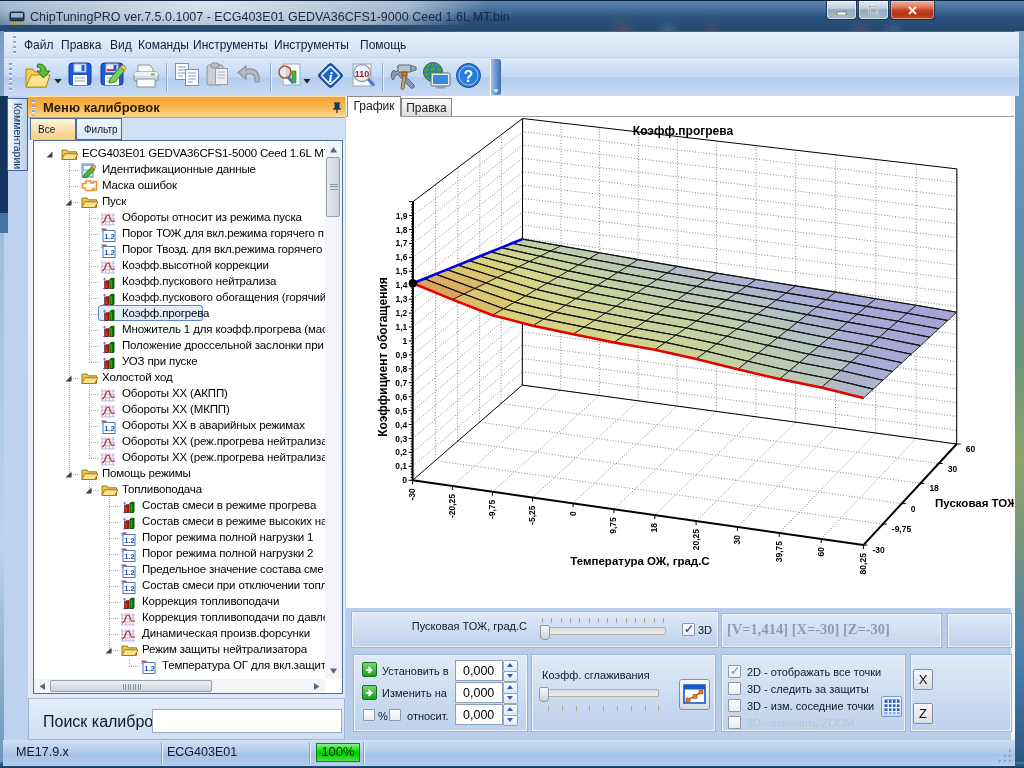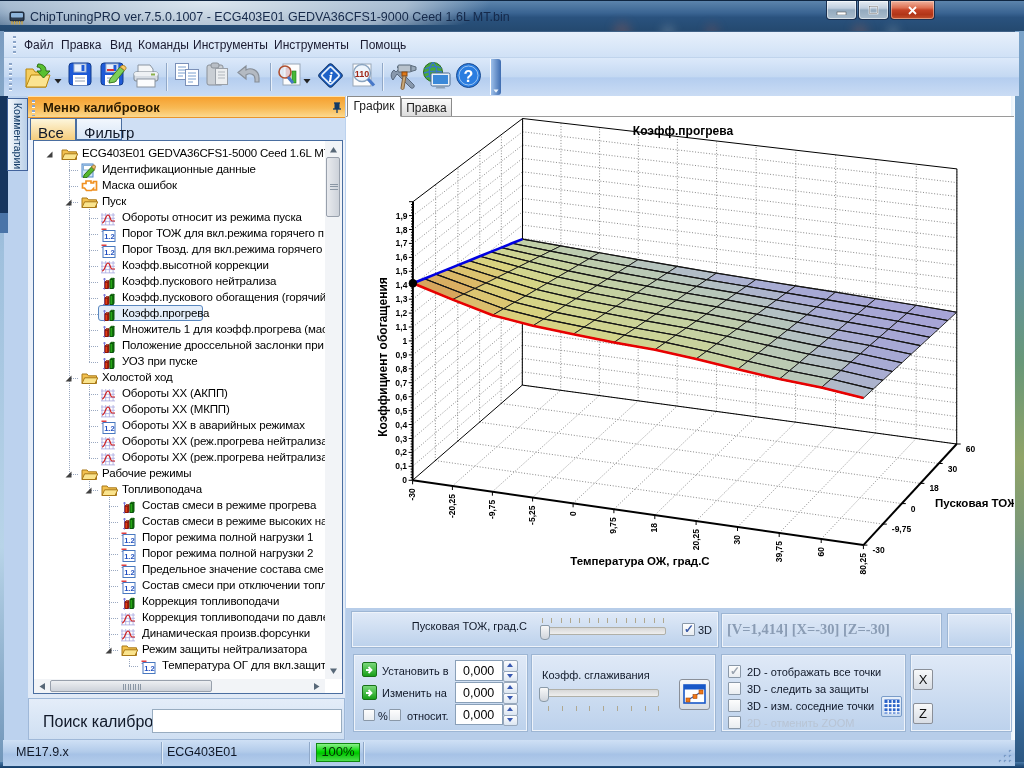--- a/index.html
+++ b/index.html
@@ -21,21 +21,21 @@
 .grip{position:absolute;width:3px;background-image:linear-gradient(#8aa4c8 2px,#f8fbff 2px 3px,transparent 3px);background-size:3px 5px}
 
 #cmt-dark{left:0;top:96px;width:8px;height:117px;background:#16355e}
 #cmt-dark2{left:0;top:213px;width:8px;height:20px;background:#4a74a8}
 #cmt-tab{left:7px;top:98px;width:21px;height:73px;background:linear-gradient(90deg,#f4f8fc,#b9cfe8);border:1px solid #42639c}
 #cmt-tab span{position:absolute;left:16px;top:4px;font-size:10.5px!important;transform:rotate(90deg);transform-origin:0 0;font-size:11px;color:#123a66;white-space:nowrap}
 
 #lp-header{left:28px;top:96px;width:317px;height:22px;background:linear-gradient(#f6a02f,#f8ba55 55%,#fcd98f);border-top:1px solid #fde2ae;border-bottom:1px solid #e8952d}
 #lp-header .txt{position:absolute;left:15px;top:3px;font-size:13px;font-weight:bold;color:#2a1a00}
 #lp-tabs{left:28px;top:118px;width:317px;height:22px;background:#cfdff4}
-.lp-tab{position:absolute;top:0;height:22px;border:1px solid #4a6ea0;font-size:15px;color:#101828;padding:5px 14px 0 7px}
+.lp-tab{position:absolute;top:0;height:22px;border:1px solid #4a6ea0;font-size:10px;color:#101828;padding:5px 14px 0 7px}
 #lp-tab1{left:2px;width:46px;background:linear-gradient(#fdf6dc,#f6cd7c);border-bottom:none;z-index:2}
 #lp-tab2{left:48px;width:46px;background:linear-gradient(#f2f7fd,#d8e6f7)}
 #lp-body{left:28px;top:140px;width:317px;height:600px;background:linear-gradient(#eef3fb,#dfe9f6)}
 #tree-box{left:5px;top:0px;width:310px;height:554px;background:#fff;border:1px solid #4a6ea0;position:absolute;overflow:hidden}
 .trow{position:absolute;height:16px;font-size:11.5px;letter-spacing:-0.15px;color:#000;white-space:nowrap}
 .trow .lbl{position:absolute;top:1px}
 .sel-box{position:absolute;border:1px solid #5a88c0;border-radius:3px;background:#e4eefa}
 
 .tdot-v{position:absolute;width:1px;background-image:linear-gradient(#9aa8c0 1px,transparent 1px);background-size:1px 2px}
 .tdot-h{position:absolute;height:1px;background-image:linear-gradient(90deg,#9aa8c0 1px,transparent 1px);background-size:2px 1px}
@@ -555,21 +555,21 @@
       </div>
       <div class="tdot-h" style="left:34.5px;top:333px;width:10px"></div>
       <svg style="position:absolute;left:30px;top:329px" width="9" height="9">
         <path d="M7.5 1.5 L7.5 7.5 L1.5 7.5 Z" fill="#404040"></path>
       </svg>
       <svg style="position:absolute;left:47px;top:326px" width="17" height="14" viewBox="0 0 17 14">
         <path d="M1 3.5 L1 12.5 L15.5 12.5 L15.5 4.8 L7.5 4.8 L6 3 L1 3Z" fill="#f3c14f" stroke="#a87818"></path>
         <path d="M1 12.5 L3.6 6.8 L16.8 6.8 L14 12.5 Z" fill="#fae48e" stroke="#a87818"></path>
       </svg>
       <div class="trow" style="left:68px;top:325px">
-        <span class="lbl">Рабочие режимы</span>
+        <span class="lbl">Помощь режимы</span>
       </div>
       <div class="tdot-h" style="left:54.5px;top:349px;width:10px"></div>
       <svg style="position:absolute;left:50px;top:345px" width="9" height="9">
         <path d="M7.5 1.5 L7.5 7.5 L1.5 7.5 Z" fill="#404040"></path>
       </svg>
       <svg style="position:absolute;left:67px;top:342px" width="17" height="14" viewBox="0 0 17 14">
         <path d="M1 3.5 L1 12.5 L15.5 12.5 L15.5 4.8 L7.5 4.8 L6 3 L1 3Z" fill="#f3c14f" stroke="#a87818"></path>
         <path d="M1 12.5 L3.6 6.8 L16.8 6.8 L14 12.5 Z" fill="#fae48e" stroke="#a87818"></path>
       </svg>
       <div class="trow" style="left:88px;top:341px">

